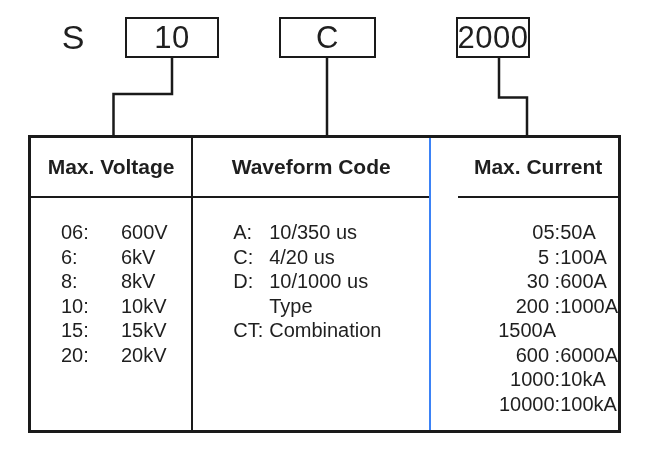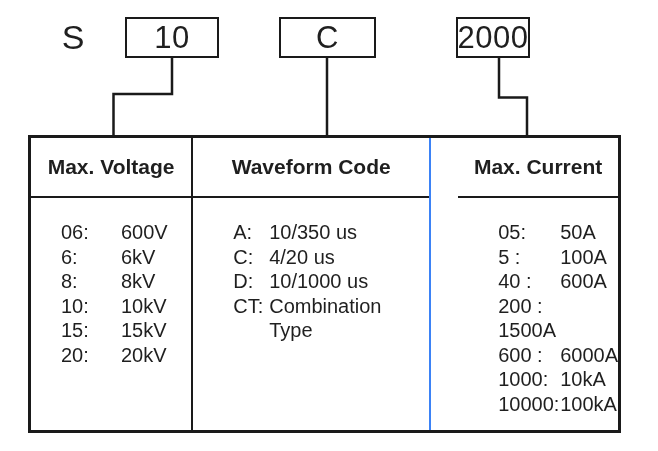--- a/index.html
+++ b/index.html
@@ -37,21 +37,21 @@
     display:flex; align-items:center; justify-content:center;
     font-weight:bold; font-size:21px;
   }
   .col-body { padding-top:22px; font-size:20px; line-height:24.5px; }
   .row { display:flex; }
   .key, .val { white-space:pre; }
   .col-voltage  .col-body { padding-left:30px; }
   .col-voltage  .key { width:34px; text-align:left; margin-right:26px; }
   .col-waveform .col-body { padding-left:40px; }
   .col-waveform .key { width:36px; }
-  .col-current  .col-body { padding-left:40px; }
+  .col-current  .col-body { padding-left:40px;text-align:right; }
   .col-current  .key { width:62px; }
 </style>
 </head>
 <body>
 
 <div class="canvas">
 
   <div class="code-prefix">S</div>
   <div class="code-box box-voltage">
     <span>10</span>
@@ -110,47 +110,48 @@
           </div>
         <div class="row">
             <span class="key">C:</span>
             <span class="val">4/20 us</span>
           </div>
         <div class="row">
             <span class="key">D:</span>
             <span class="val">10/1000 us</span>
           </div>
         <div class="row">
+            <span class="key"></span>
+            <span class="val">Type</span>
+          </div>
+        <div class="row">
             <span class="key">CT:</span>
             <span class="val">Combination</span>
-          </div>
-        <div class="row">
-            <span class="key"></span>
-            <span class="val">Type</span>
           </div>
       </div>
     </div>
 
     <div class="col col-current">
       <div class="col-header">Max. Current</div>
       <div class="col-body">
         <div class="row">
             <span class="key">05:</span>
             <span class="val">50A</span>
           </div>
         <div class="row">
             <span class="key">5 :</span>
             <span class="val">100A</span>
           </div>
         <div class="row">
-            <span class="key">40 :</span>
+            <span class="key">30 :</span>
             <span class="val">600A</span>
           </div>
         <div class="row">
             <span class="key">200 :</span>
+            <span class="val">1000A</span>
           </div>
         <div class="row">
             <span class="val">1500A</span>
           </div>
         <div class="row">
             <span class="key">600 :</span>
             <span class="val">6000A</span>
           </div>
         <div class="row">
             <span class="key">1000:</span>

